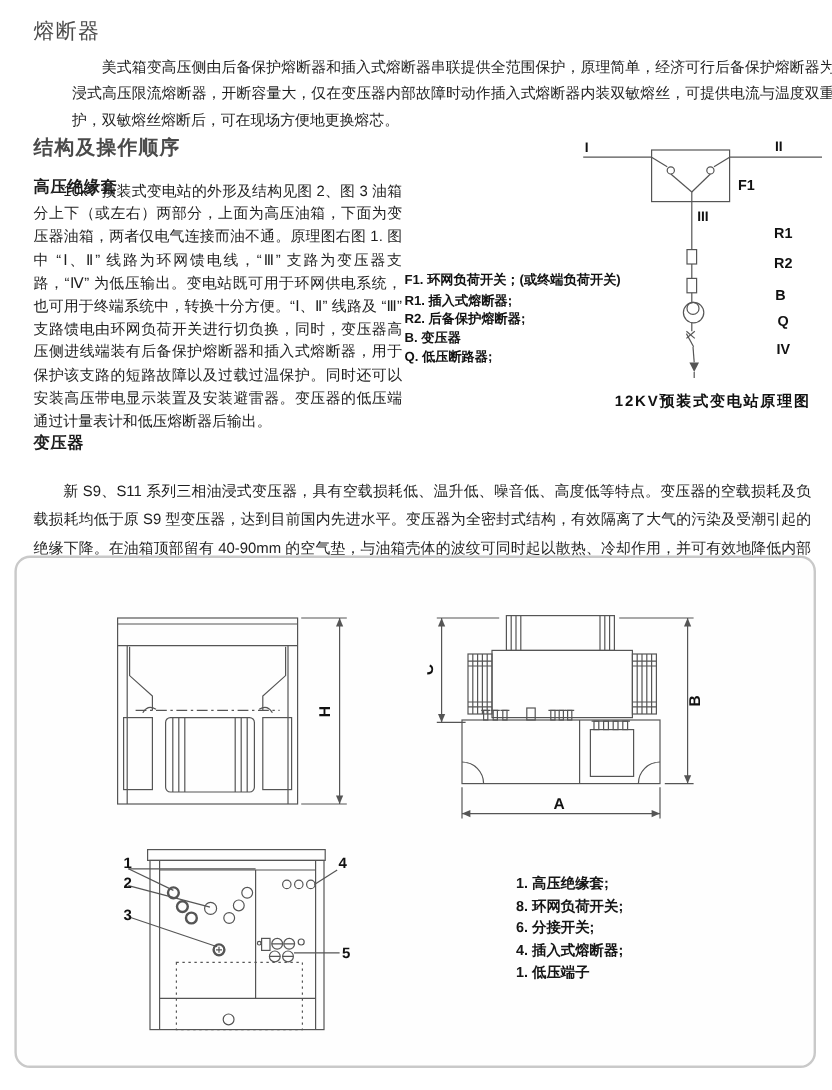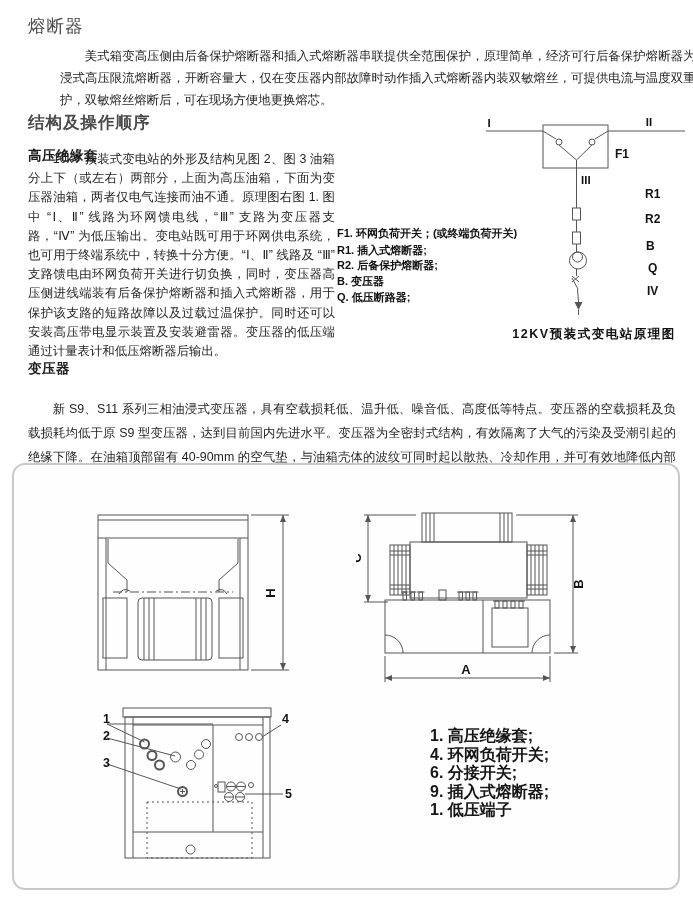--- a/index.html
+++ b/index.html
@@ -10,21 +10,21 @@
   }
   .abs{position:absolute;}
   .h1{font-size:17.5px;color:#4a4a4a;font-weight:500;letter-spacing:1px;}
   .h2{font-size:16.5px;color:#4a4a4a;font-weight:700;letter-spacing:1px;}
   .h3{font-size:13.5px;color:#1c1c1c;font-weight:700;letter-spacing:0.5px;}
   .para{font-size:12.4px;line-height:22px;text-align:justify;text-indent:2em;color:#1e1e1e;}
   .para2{font-size:12.4px;line-height:19.2px;text-align:justify;text-indent:2em;color:#1e1e1e;}
   .figure-box{
     border:2px solid #c9c9c9;border-radius:13px;background:#fefefe;
   }
-  .fig-legend{font-size:16px;font-weight:600;color:#161616;line-height:18.6px;}
+  .fig-legend{font-size:12px;font-weight:600;color:#161616;line-height:18.6px;}
   .fig-legend div{white-space:nowrap;}
   svg text{font-family:"Liberation Sans","DejaVu Sans",sans-serif;}
   svg .lbl{font-size:12px;font-weight:700;fill:#111;}
   svg .lbl-sm{font-size:11.5px;font-weight:700;fill:#111;}
   svg .legend-t{font-size:11px;font-weight:600;fill:#111;}
   svg .cap{font-size:12.5px;font-weight:700;fill:#111;letter-spacing:1.5px;}
   svg .dim{font-size:13px;font-weight:700;fill:#111;}
   svg .callout{font-size:12.5px;font-weight:700;fill:#111;}
   svg line,svg rect,svg path,svg circle,svg polyline{stroke:#555;fill:none;stroke-width:1;}
   svg .bold-c{stroke-width:2;}
@@ -263,17 +263,17 @@
   </g>
   <text class="callout" x="10" y="25">1</text>
   <text class="callout" x="10" y="42">2</text>
   <text class="callout" x="10" y="69">3</text>
   <text class="callout" x="189" y="25">4</text>
   <text class="callout" x="192" y="100">5</text>
 </svg>
 
 <div class="abs fig-legend" style="left:430px;top:727px;">
   <div>1. 高压绝缘套;</div>
-  <div>4. 环网负荷开关;</div>
+  <div>8. 环网负荷开关;</div>
   <div>6. 分接开关;</div>
-  <div>9. 插入式熔断器;</div>
+  <div>4. 插入式熔断器;</div>
   <div>1. 低压端子</div>
 </div>
 
 </body></html>

